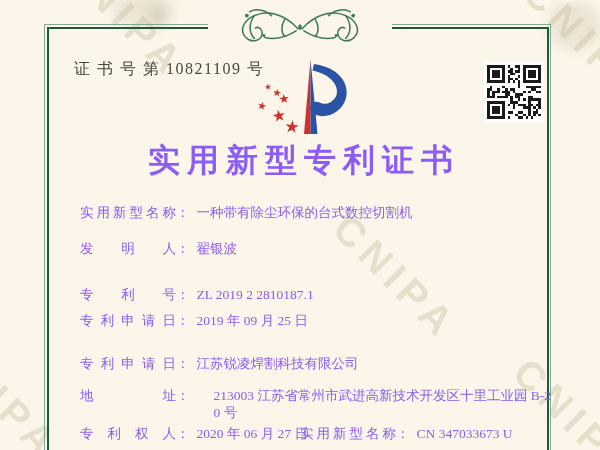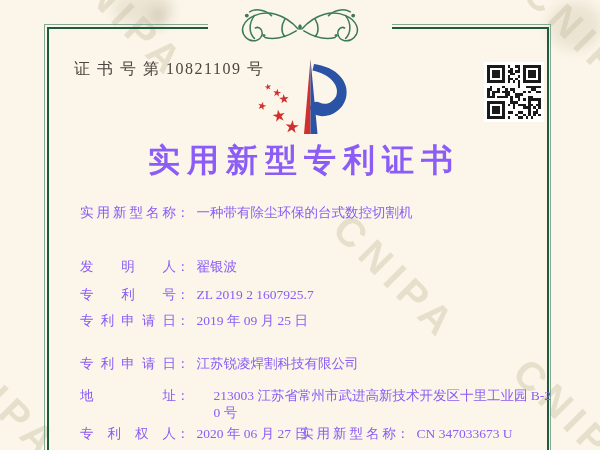--- a/index.html
+++ b/index.html
@@ -43,21 +43,21 @@
   }
   .logo{position:absolute;left:252px;top:55px;width:106px;height:84px;}
   .qr{position:absolute;left:484px;top:62px;width:60px;height:60px;background:#fff;padding:3px;box-sizing:border-box;}
   .qr svg{width:100%;height:100%;display:block;}
   .title{
     position:absolute;left:4px;top:139px;width:100%;text-align:center;
     font-size:32px;font-weight:bold;letter-spacing:7px;color:#8b5cf6;
   }
   
   .row{position:absolute;left:80px;font-size:13.5px;line-height:17px;white-space:nowrap;color:#8b5cf6;}
-  .r0{top:204px}.r1{top:258px}.r2{top:286px}.r3{top:312px}.r4{top:355px}.r5{top:387px}
+  .r0{top:204px}.r1{top:240px}.r2{top:286px}.r3{top:312px}.r4{top:355px}.r5{top:387px}
   .r6{top:425px}.r7{top:425px;left:300px}
   .lab{
     display:inline-block;width:96px;text-align:justify;text-align-last:justify;
     vertical-align:top;
   }
   .colon{display:inline-block;vertical-align:top;}
   .val{display:inline-block;margin-left:7px;vertical-align:top;}
   .val-wrap{white-space:normal;width:338px;word-break:break-all;margin-left:24px;}
 </style>
 </head>
@@ -343,21 +343,21 @@
 
 <div class="title">实用新型专利证书</div>
 
 <div class="row r0">
   <span class="lab">实用新型名称</span><span class="colon">：</span><span class="val">一种带有除尘环保的台式数控切割机</span>
 </div>
 <div class="row r1">
   <span class="lab">发明人</span><span class="colon">：</span><span class="val">翟银波</span>
 </div>
 <div class="row r2">
-  <span class="lab">专利号</span><span class="colon">：</span><span class="val">ZL 2019 2 1607925.7</span>
+  <span class="lab">专利号</span><span class="colon">：</span><span class="val">ZL 2019 2 2810187.1</span>
 </div>
 <div class="row r3">
   <span class="lab">专利申请日</span><span class="colon">：</span><span class="val">2019 年 09 月 25 日</span>
 </div>
 <div class="row r4">
   <span class="lab">专利申请日</span><span class="colon">：</span><span class="val">江苏锐凌焊割科技有限公司</span>
 </div>
 <div class="row r5">
   <span class="lab">地址</span><span class="colon">：</span><span class="val val-wrap">213003 江苏省常州市武进高新技术开发区十里工业园 B-20 号</span>
 </div>

